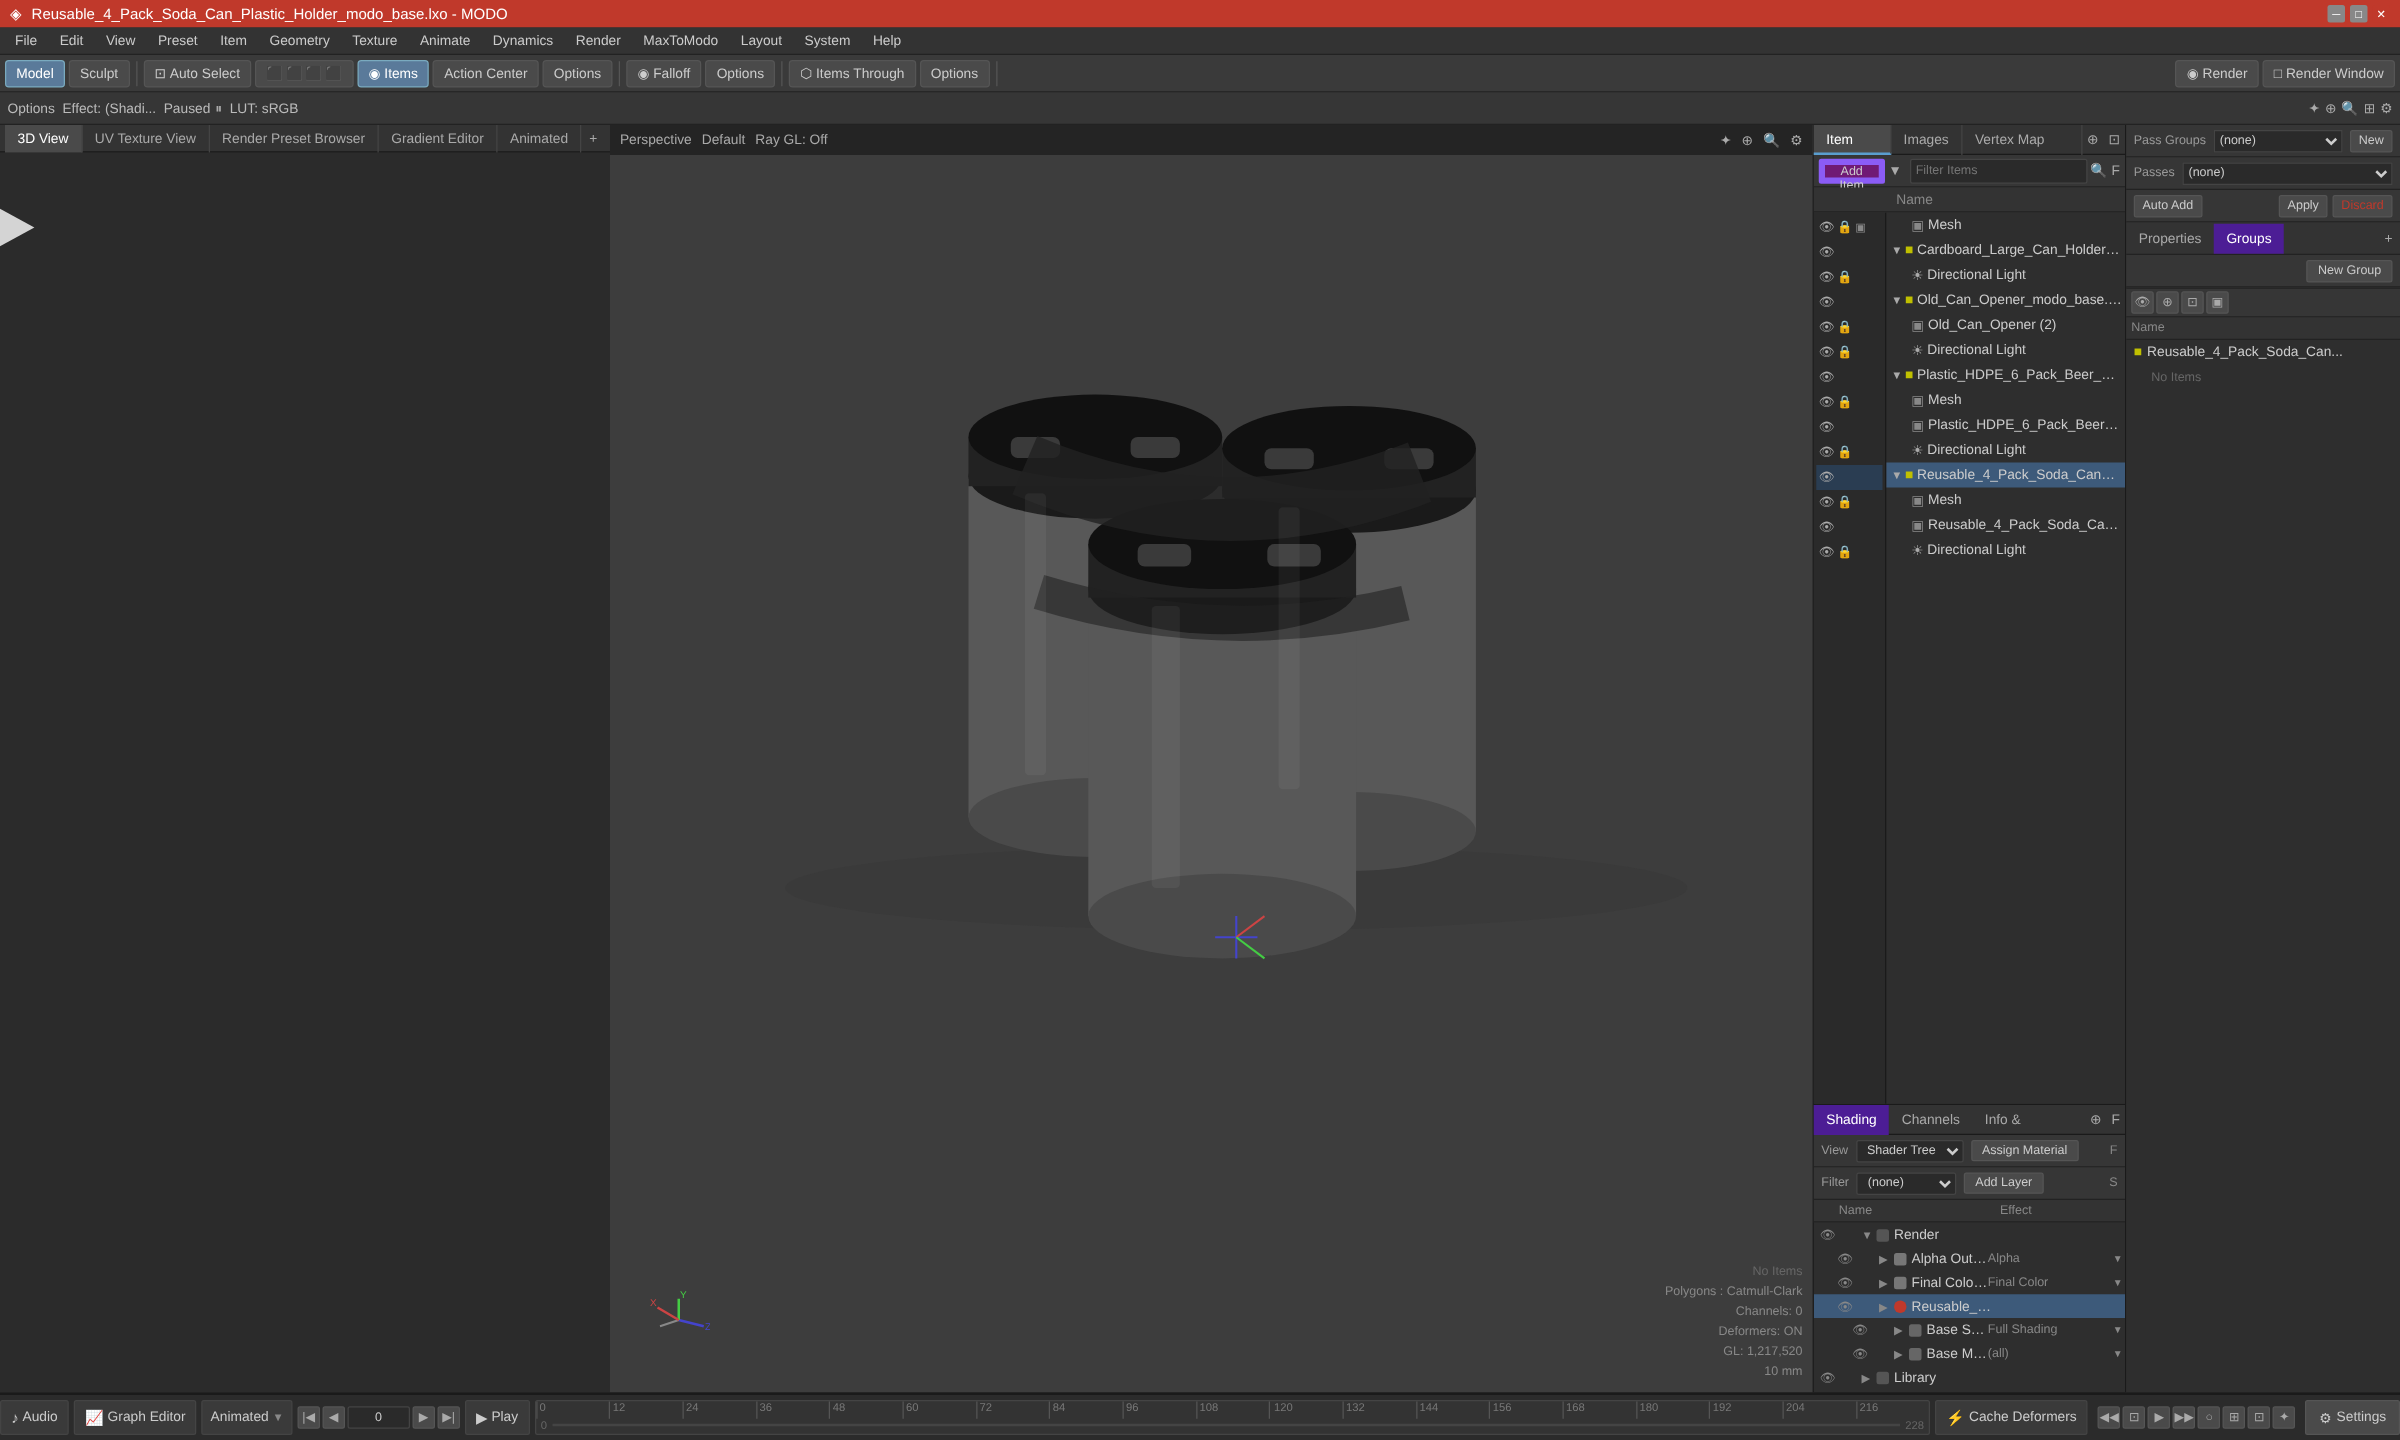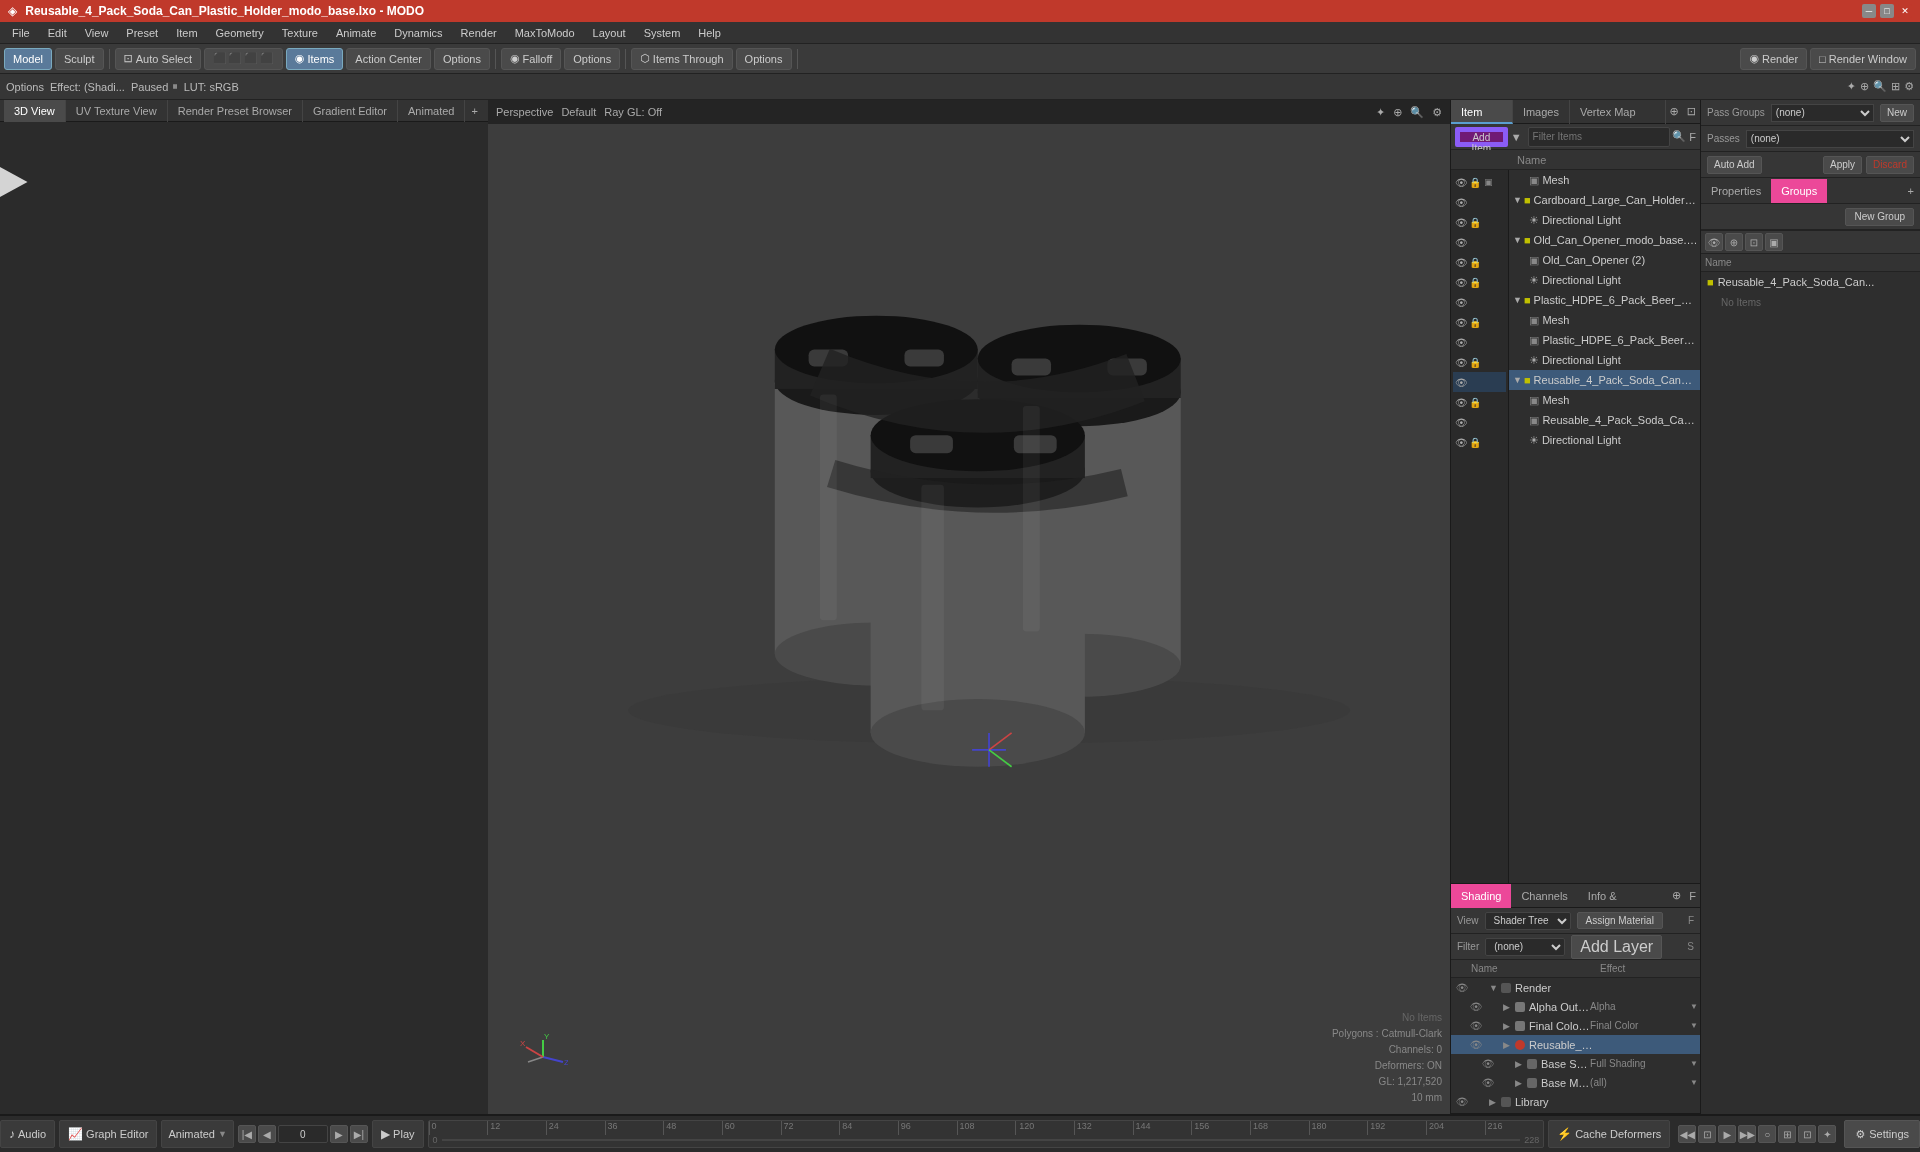--- a/index.html
+++ b/index.html
@@ -18,21 +18,21 @@
     #titlebar {
       width: 100%;
       height: 22px;
       background: #c0392b;
       display: flex;
       align-items: center;
       padding: 0 8px;
       color: #fff;
       font-size: 12px;
     }
-    #titlebar .title { flex: 1; font-weight: bold; }
+    #titlebar .title { flex: 1; }
     #titlebar .win-controls { display: flex; gap: 4px; }
     #titlebar .win-btn {
       width: 14px; height: 14px;
       background: #888;
       border-radius: 2px;
       display: flex; align-items: center; justify-content: center;
       font-size: 9px; color: #fff; cursor: pointer;
     }
 
     
@@ -250,21 +250,21 @@
       border-bottom: 1px solid #1a1a1a;
     }
     .shading-tab {
       padding: 0 10px;
       height: 24px;
       line-height: 24px;
       cursor: pointer;
       font-size: 11px;
       color: #aaa;
     }
-    .shading-tab.active { background: #ec4899; color: #fff; }
+    .shading-tab.active { background: #4c1d95; color: #fff; }
     .shading-controls {
       height: 26px;
       background: #363636;
       display: flex; align-items: center; padding: 0 6px; gap: 6px;
       border-bottom: 1px solid #222;
     }
     .shading-ctrl-select {
       height: 18px; background: #2a2a2a; border: 1px solid #444;
       color: #ccc; font-size: 10px; padding: 0 4px; border-radius: 2px;
     }
@@ -275,21 +275,21 @@
       border-bottom: 1px solid #222;
     }
     .assign-btn {
       padding: 2px 8px;
       background: #4a4a4a; border: 1px solid #555;
       border-radius: 2px; color: #ccc; font-size: 10px; cursor: pointer;
     }
     .add-layer-btn {
       padding: 2px 8px;
       background: #4a4a4a; border: 1px solid #555;
-      border-radius: 2px; color: #ccc; font-size: 16px; cursor: pointer;
+      border-radius: 2px; color: #ccc; font-size: 10px; cursor: pointer;
     }
     .shading-col-header {
       height: 18px;
       background: #333;
       display: flex; align-items: center;
       border-bottom: 1px solid #222;
       font-size: 10px; color: #888;
     }
     .sh-col-name { flex: 1; padding-left: 20px; }
     .sh-col-effect { width: 100px; }

